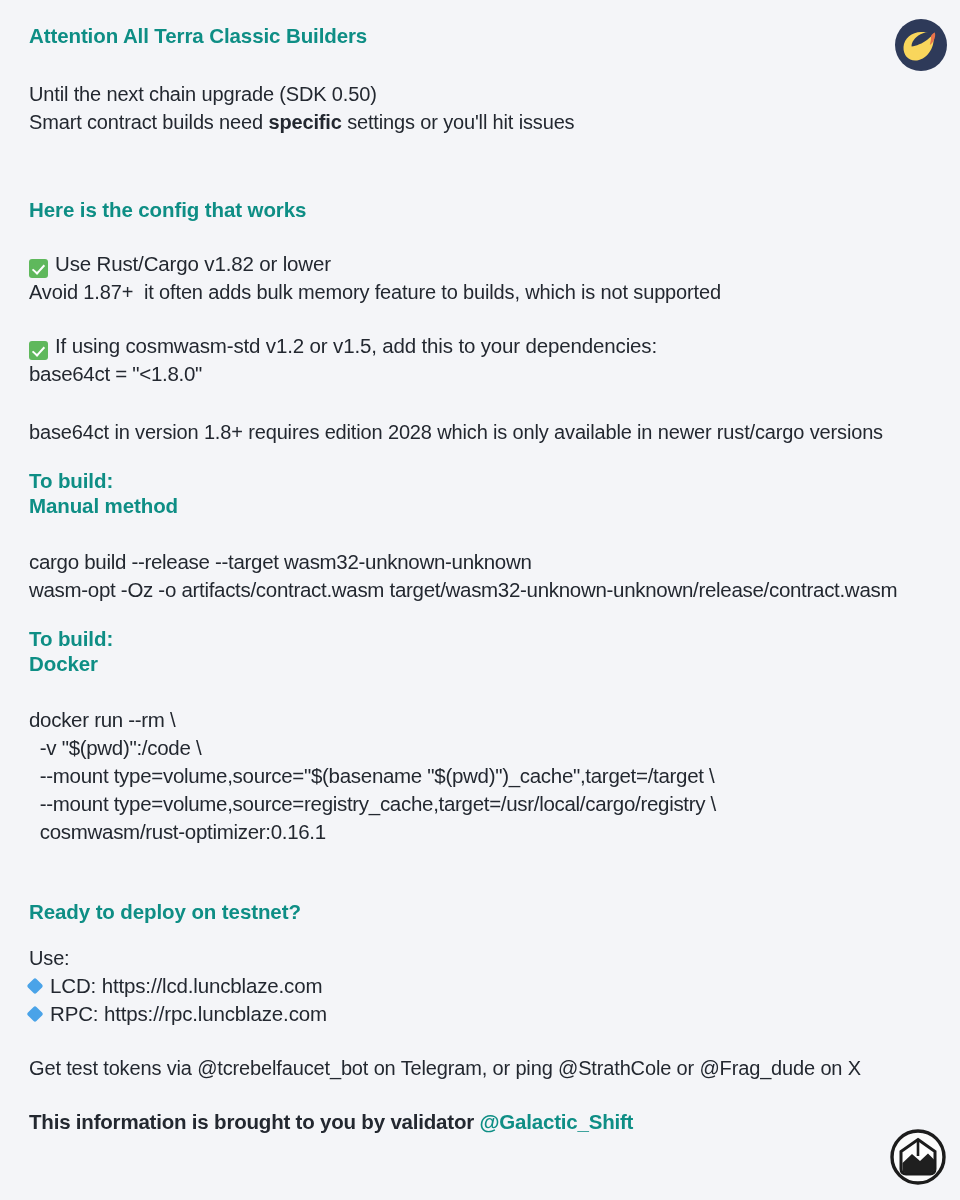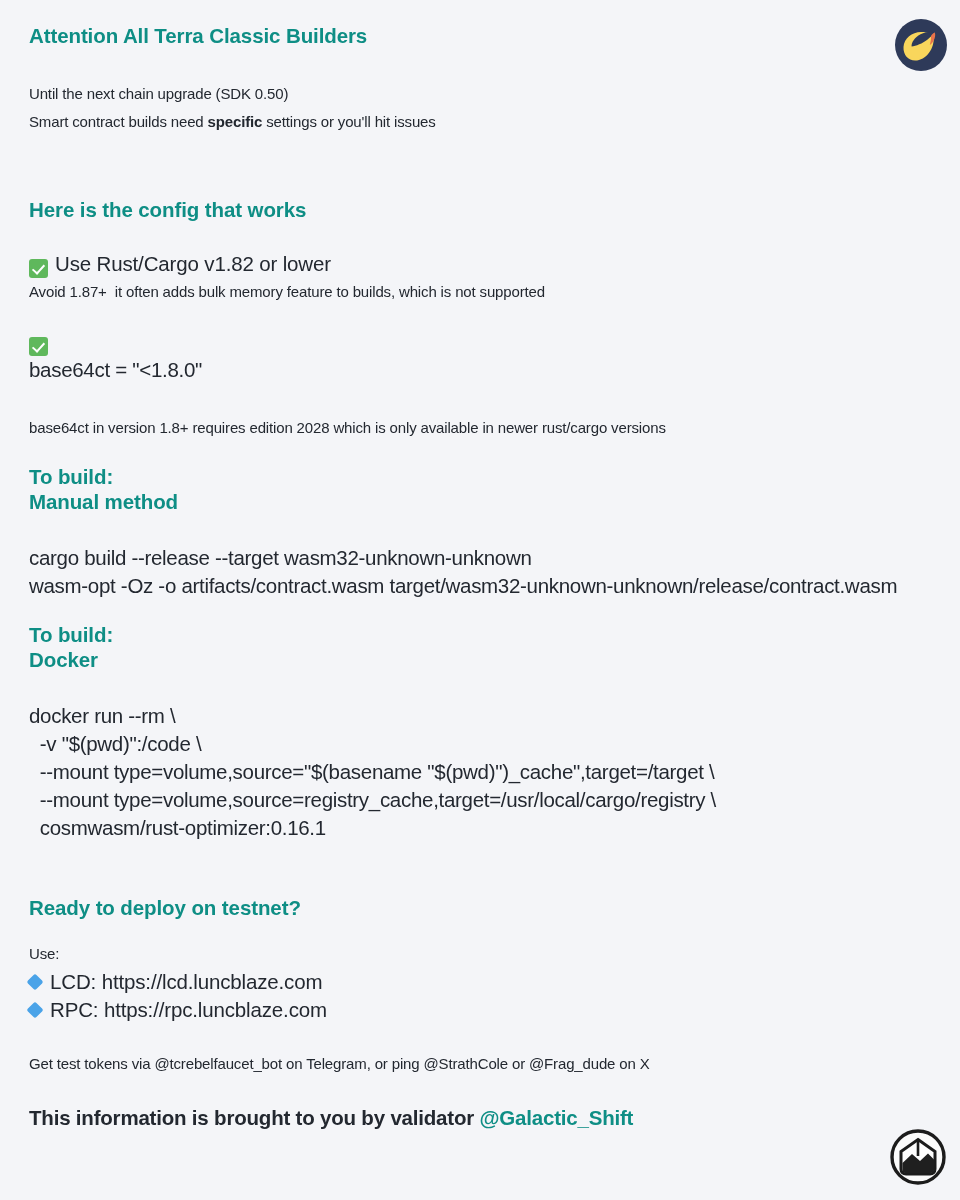--- a/index.html
+++ b/index.html
@@ -47,21 +47,21 @@
     font-size: 20.5px;
     line-height: 28px;
     letter-spacing: -0.1px;
     margin: 0;
     white-space: pre;
   }
   .h-teal.tight { line-height: 25px; }
 
   
   .line {
-    font-size: 15px;
+    font-size: 20px;
     line-height: 28px;
     color: #232830;
     margin: 0;
     white-space: pre;
     letter-spacing: -0.15px;
   }
   .line.bold-inline b { font-weight: bold; }
   .mono-line {
     font-size: 20.5px;
     line-height: 28px;
@@ -172,20 +172,21 @@
   <div class="check-row">
     <span class="check-box"></span>
     <span class="check-text">Use Rust/Cargo v1.82 or lower</span>
   </div>
   <p class="line">Avoid 1.87+  it often adds bulk memory feature to builds, which is not supported</p>
 
   <div class="sp-26"></div>
 
   <div class="check-row">
     <span class="check-box"></span>
+    <span class="check-text">If using cosmwasm-std v1.2 or v1.5, add this to your dependencies:</span>
   </div>
   <p class="mono-line">base64ct = "&lt;1.8.0"</p>
 
   <div class="sp-30"></div>
 
   <p class="line">base64ct in version 1.8+ requires edition 2028 which is only available in newer rust/cargo versions</p>
 
   <div class="sp-22"></div>
 
   <h2 class="h-teal tight">To build:</h2>

